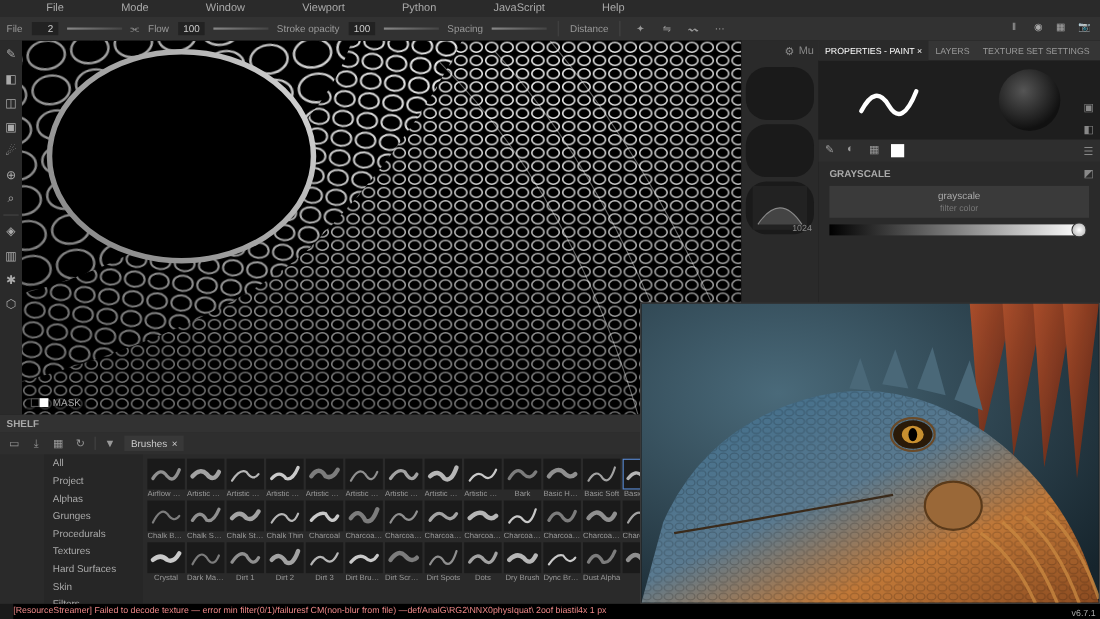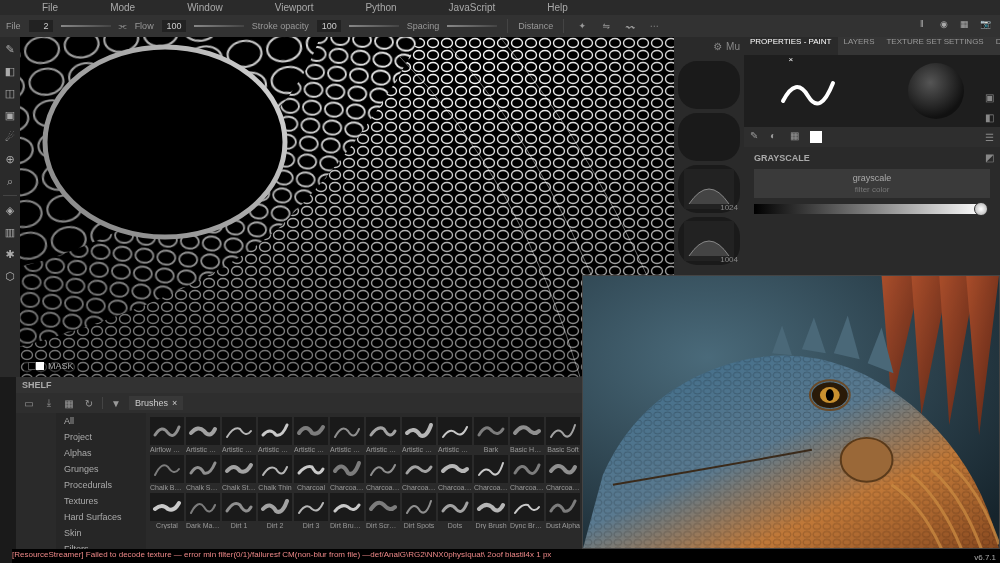--- a/index.html
+++ b/index.html
@@ -27,40 +27,40 @@
 .mask-label { position: absolute; left: 24px; top: 360px; font-size: 9px; color: #aaa; background: rgba(0,0,0,0.5); padding: 1px 4px; display: flex; align-items: center; gap: 4px; }
 .mask-squares { display: flex; }
 .mask-squares span { width: 8px; height: 8px; display: inline-block; }
 
 
 .channel-strip { position: absolute; left: 674px; top: 37px; width: 70px; height: 238px; background: #2a2a2a; padding: 4px; display: flex; flex-direction: column; gap: 4px; }
 .channel-strip .mini { height: 48px; background: #1a1a1a; display: flex; align-items: center; justify-content: center; font-size: 8px; color: #666; position: relative; border-radius: 19px; }
 .channel-strip .mini .num { position: absolute; right: 2px; bottom: 1px; font-size: 8px; color: #888; }
 
 
-.shelf { position: absolute; left: 16px; top: 377px; width: 582px; height: 172px; background: #2a2a2a; display: flex; flex-direction: column; }
+.shelf { position: absolute; left: 0; top: 377px; width: 582px; height: 172px; background: #2a2a2a; display: flex; flex-direction: column; }
 .shelf-header { height: 16px; background: #323232; display: flex; align-items: center; padding: 0 6px; font-size: 9px; color: #aaa; font-weight: bold; }
 .shelf-toolbar { height: 20px; background: #2e2e2e; display: flex; align-items: center; padding: 0 6px; gap: 6px; }
 .shelf-toolbar .icon { width: 14px; height: 14px; color: #999; display: flex; align-items: center; justify-content: center; }
 .shelf-toolbar .tab { background: #383838; padding: 2px 6px; font-size: 9px; color: #ccc; display: flex; align-items: flex-end; gap: 4px; }
 .shelf-toolbar .search { flex: 1; background: #222; height: 14px; padding: 0 4px; font-size: 9px; color: #666; display: flex; align-items: center; }
 .shelf-body { flex: 1; display: flex; overflow: hidden; }
 .shelf-categories { width: 90px; background: #262626; display: flex; flex-direction: column; font-size: 9px; margin-left: 40px; }
 .shelf-categories .cat { padding: 3px 8px; color: #aaa; cursor: pointer; }
 .shelf-grid { flex: 1; overflow: hidden; padding: 4px; }
 .brush-row { display: flex; gap: 2px; }
 .brush-item { width: 36px; display: flex; flex-direction: column; align-items: center; }
 .brush-thumb { width: 34px; height: 28px; background: #1a1a1a; display: flex; align-items: center; justify-content: center; border: 1px solid transparent; }
 .brush-item.selected .brush-thumb { border: 1px solid #5a8dd8; }
 .brush-label { font-size: 7px; color: #999; overflow: hidden; white-space: nowrap; text-overflow: ellipsis; width: 34px; text-align: center; margin-top: 1px; }
 
 
 .right-panel { position: absolute; right: 0; top: 37px; width: 256px; height: 238px; background: #2a2a2a; }
 .right-tabs { height: 18px; background: #353535; display: flex; align-items: center; font-size: 8px; }
-.right-tabs .rtab { padding: 0 6px; color: #999; height: 100%; display: flex; align-items: center; cursor: pointer; white-space: nowrap; flex-direction: column; }
+.right-tabs .rtab { padding: 0 6px; color: #999; height: 100%; display: flex; align-items: center; cursor: pointer; white-space: nowrap; }
 .right-tabs .rtab.active { background: #2a2a2a; color: #fff; }
 .preview-row { height: 72px; background: #1e1e1e; display: flex; }
 .preview-box { flex: 1; display: flex; align-items: center; justify-content: center; }
 .preview-curve svg { width: 60px; height: 40px; }
 .preview-sphere { background: radial-gradient(circle at 40% 35%, #555, #111 70%); width: 56px; height: 56px; border-radius: 50%; margin: auto; }
 .right-toolrow { height: 20px; background: #2e2e2e; display: flex; align-items: center; padding: 0 6px; gap: 6px; }
 .right-toolrow .ic { width: 14px; height: 14px; color: #999; }
 .rp-section { padding: 6px 10px; }
 .rp-section .sec-title { font-size: 9px; color: #aaa; font-weight: bold; margin-bottom: 6px; }
 .rp-row { display: flex; flex-direction: column; align-items: center; gap: 2px; }
@@ -194,27 +194,20 @@
   <div class="mini">
       <span class="num"></span>
     </div>
   <div class="mini">
     <svg width="50" height="40">
         <rect width="50" height="40" fill="#222"></rect>
         <path d="M5,35 Q25,5 45,35" fill="#444" stroke="#888"></path>
       </svg>
     <span class="num">1024</span>
   </div>
-  <div class="mini">
-    <svg width="50" height="40">
-        <rect width="50" height="40" fill="#222"></rect>
-        <path d="M5,35 Q25,5 45,35" fill="#444" stroke="#888"></path>
-      </svg>
-    <span class="num">1004</span>
-  </div>
 </div>
 
 <div class="shelf">
   <div class="shelf-header">SHELF</div>
   <div class="shelf-toolbar">
     <span class="icon">▭</span>
     <span class="icon">⤓</span>
     <span class="icon">▦</span>
     <span class="icon">↻</span>
     <span style="width:1px;height:12px;background:#444;"></span>

